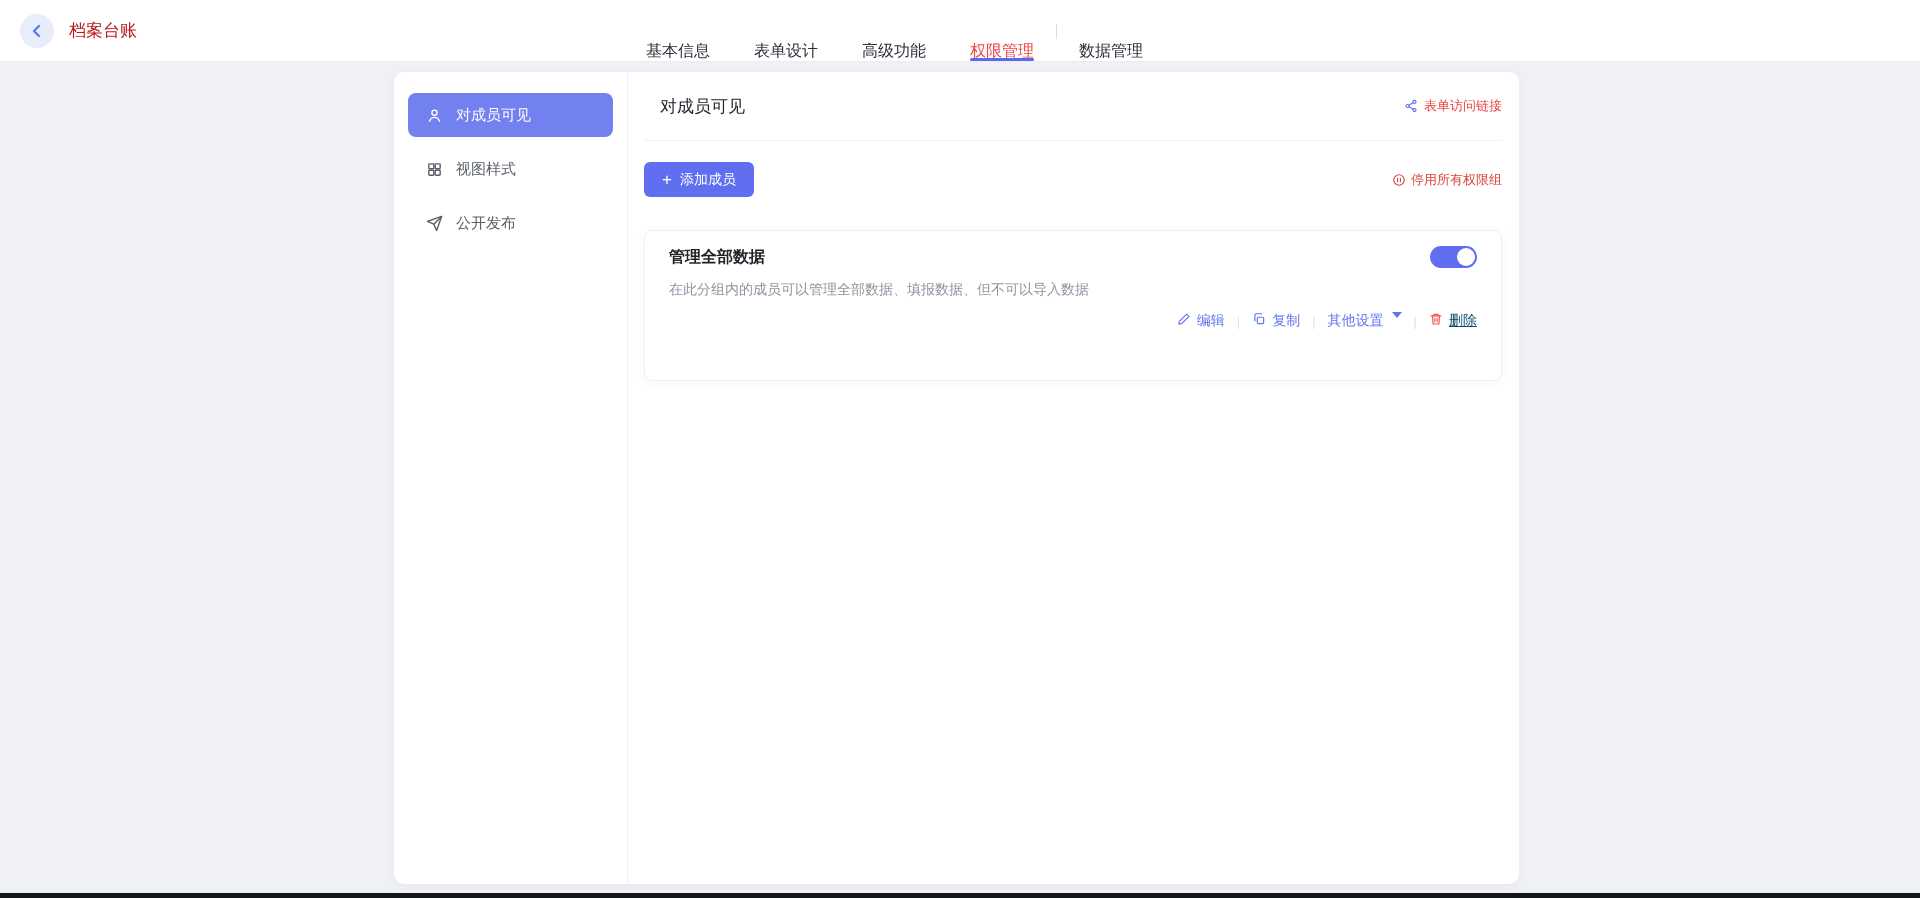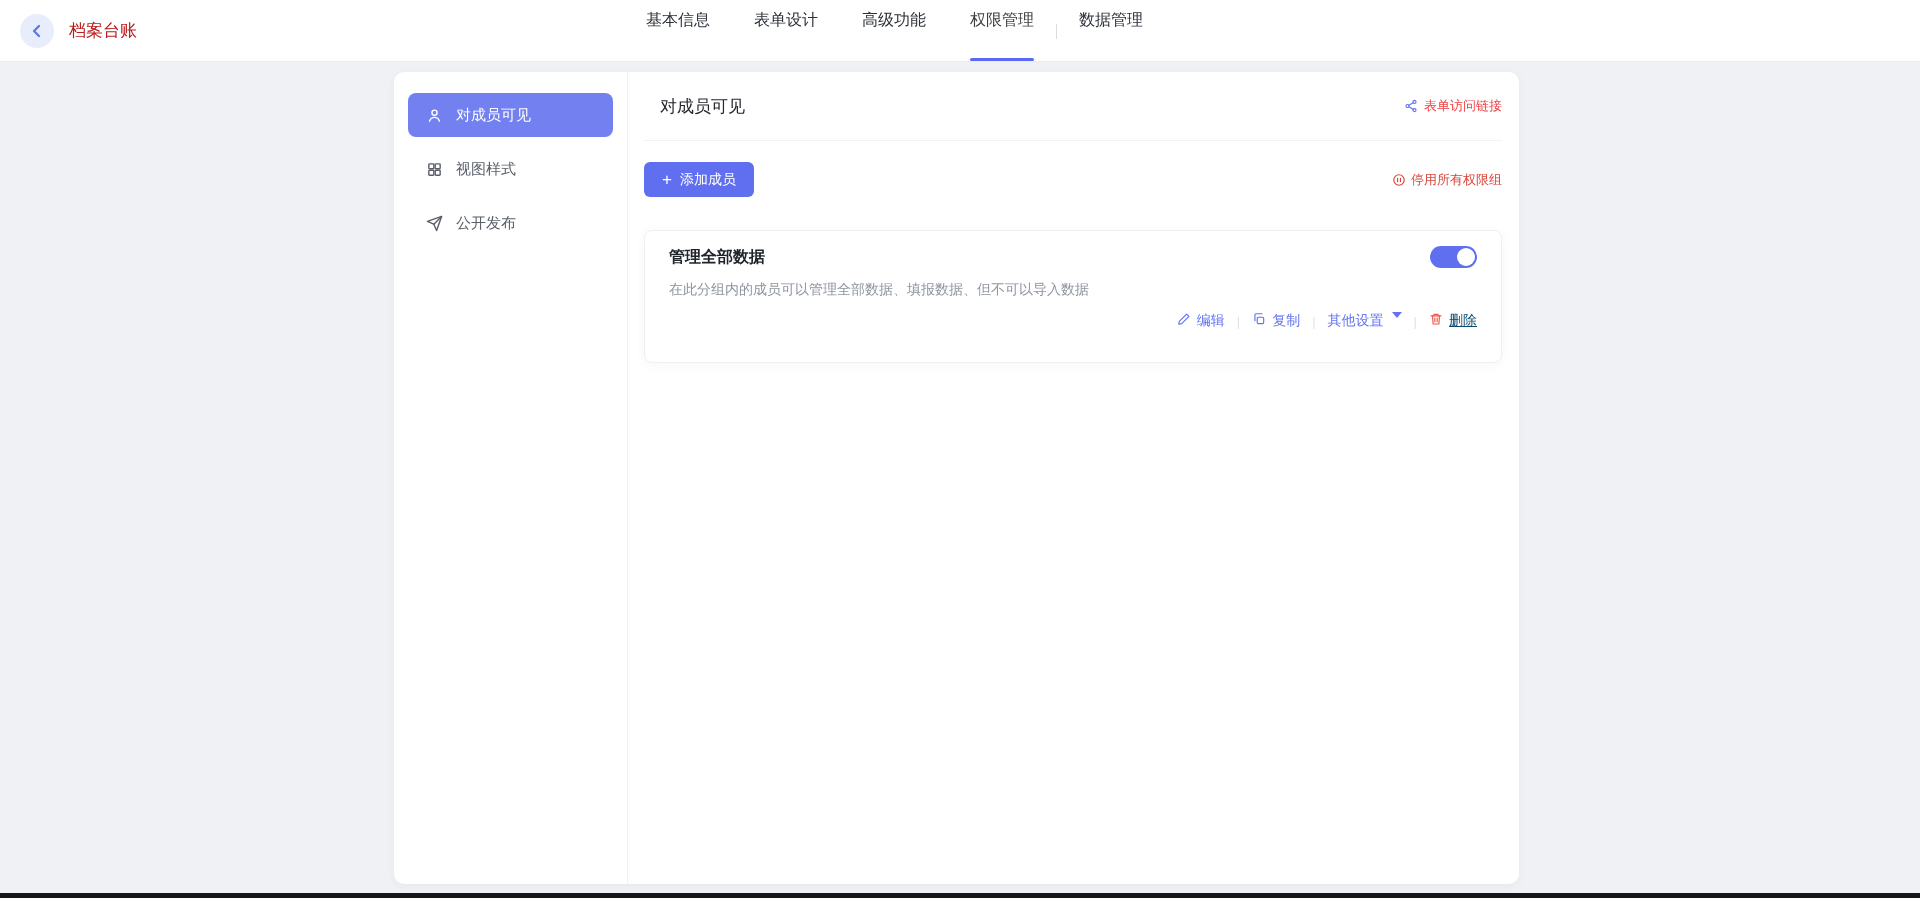--- a/index.html
+++ b/index.html
@@ -22,25 +22,25 @@
     display:flex; align-items:center; justify-content:center;
     cursor:pointer; flex:0 0 auto;
   }
   .back-btn svg{ display:block; }
   .app-title{ font-size:17px; color:#b91c1c; margin-left:15px; }
   .tabs{
     position:absolute; left:624px; top:0; height:62px;
     display:flex; align-items:stretch;
   }
   .tab{
-    display:flex; align-items:flex-start; padding:10px 22px;
+    display:flex; align-items:flex-end; padding:0 22px;
     font-size:16px; color:#2c3038; position:relative; cursor:pointer;
     white-space:nowrap;
   }
-  .tab.active{ color:#404040; }
+  .tab.active{ color:#ef4444; }
   .tab.active .tab-underline{
     position:absolute; left:22px; right:22px; bottom:1px; height:3px;
     border-radius:2px; background:#5a6af0;
   }
   .tab-sep{ width:1px; height:15px; background:#d9dce3; align-self:center; }
   
   .panel{
     position:absolute; left:394px; top:72px; width:1125px; height:812px;
     background:#fff; border-radius:10px; display:flex; overflow:hidden;
     box-shadow:0 2px 10px rgba(40,50,80,.05);
@@ -75,21 +75,21 @@
     cursor:pointer; font-family:inherit;
   }
   .add-btn .plus{ font-size:17px; line-height:1; font-weight:400; margin-top:-1px; }
   .danger-link{
     display:flex; align-items:center; gap:5px;
     color:#d8453c; font-size:13px; cursor:pointer;
   }
   
   .card{
     margin-top:33px; border:1px solid #edeff3; border-radius:8px;
-    padding:15px 24px 32px; background:#fff;
+    padding:15px 24px 50px; background:#fff;
     box-shadow:0 2px 12px rgba(40,50,80,.04);
   }
   .card-head{ display:flex; align-items:center; justify-content:space-between; }
   .card-title{ font-size:16px; font-weight:bold; color:#20242b; }
   .switch{
     width:47px; height:22px; border-radius:11px; background:#5f6ff0;
     position:relative; cursor:pointer; flex:0 0 auto;
   }
   .switch .knob{
     position:absolute; top:2px; right:2px; width:18px; height:18px;

